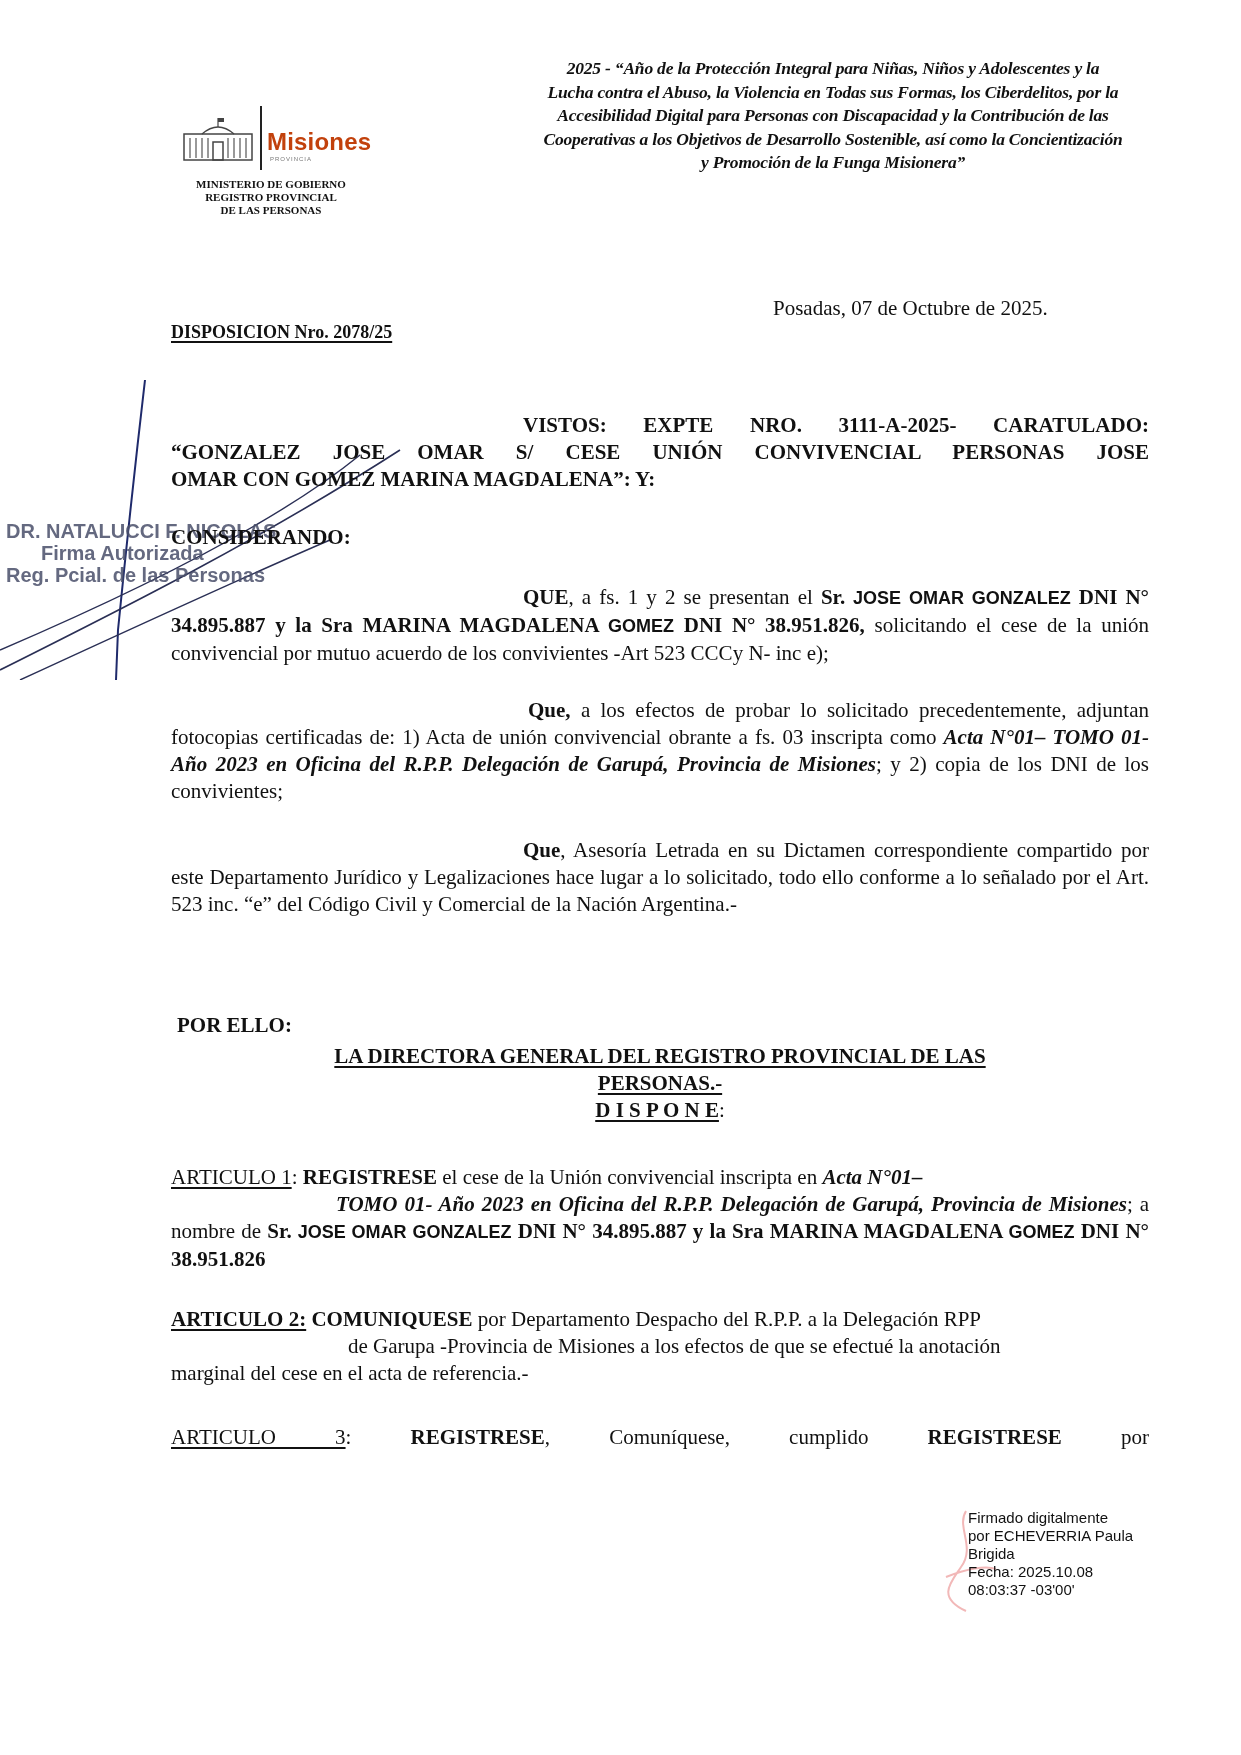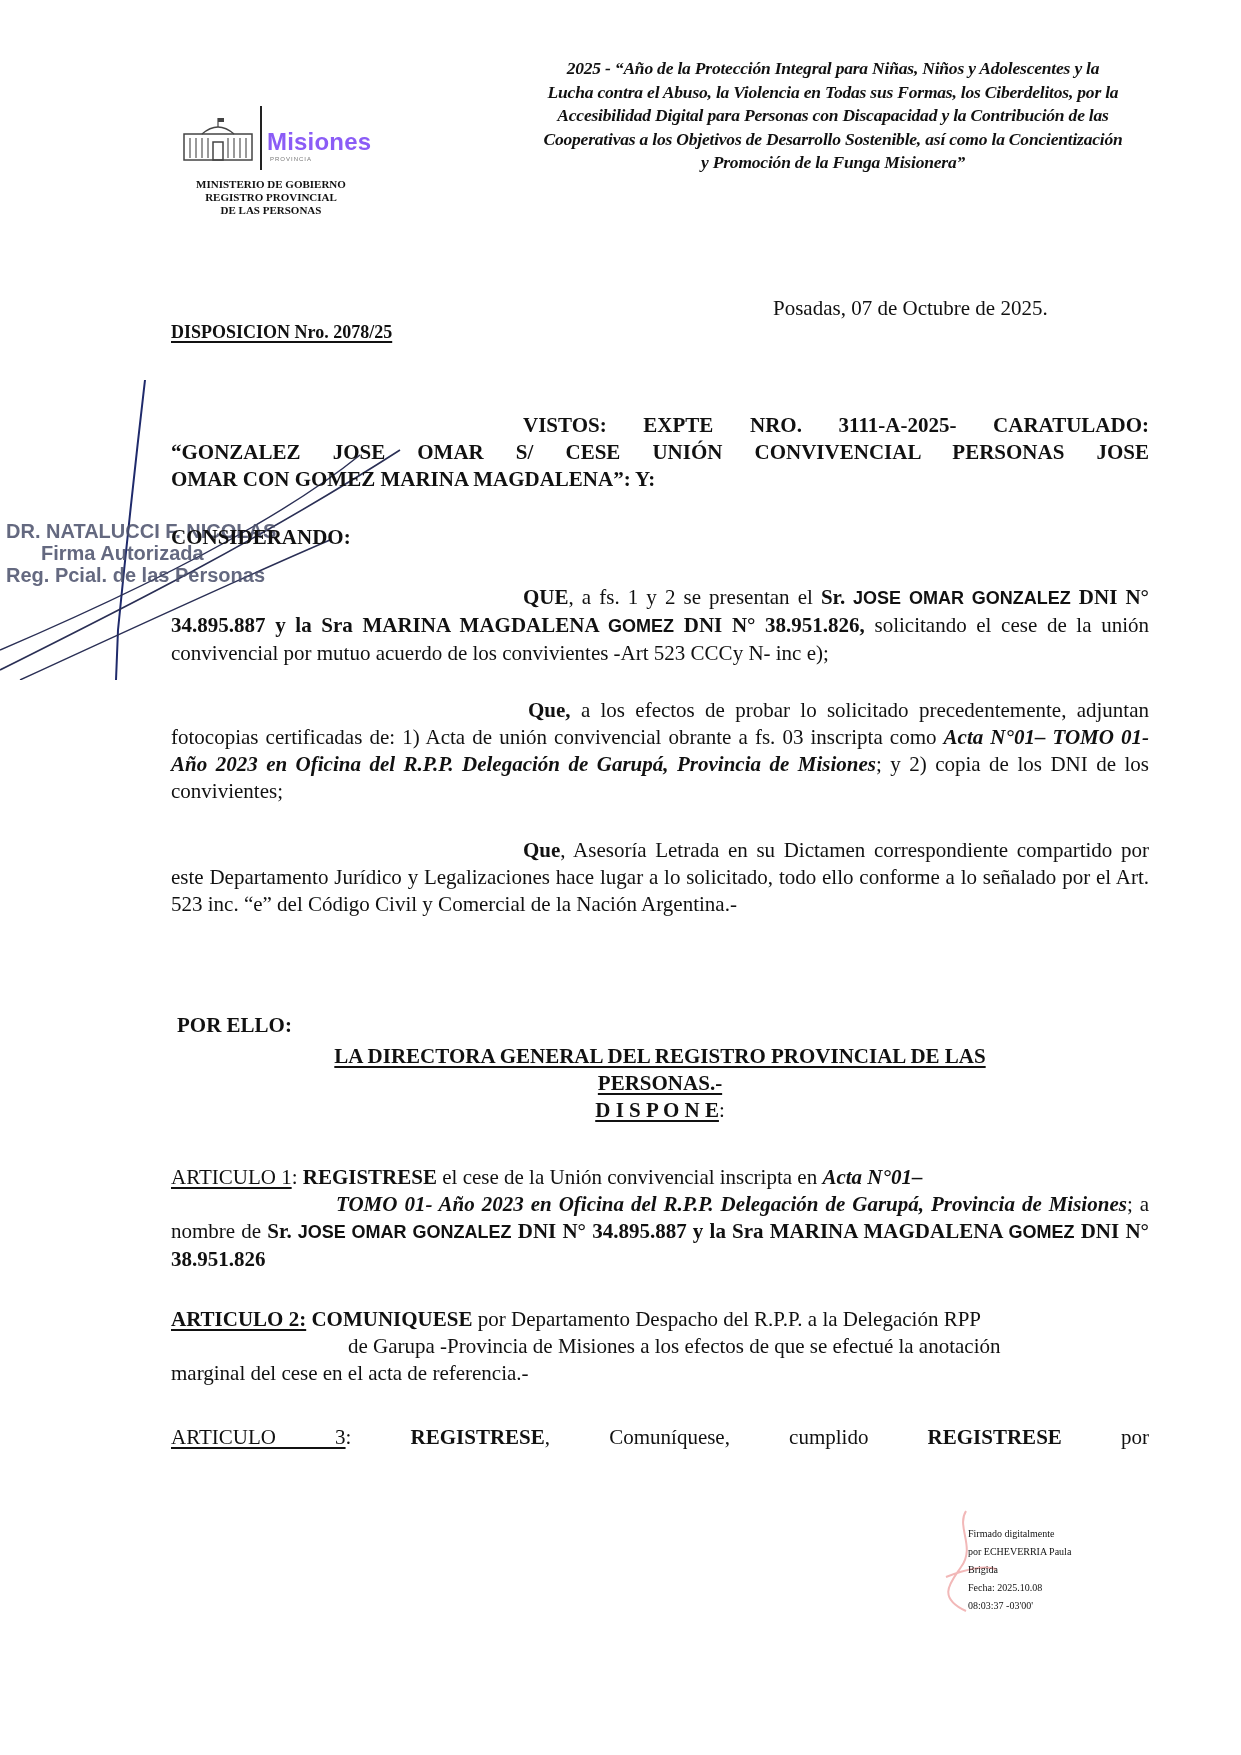--- a/index.html
+++ b/index.html
@@ -4,39 +4,39 @@
   <style>
     html, body { margin: 0; padding: 0; background: #ffffff; }
     body {
       width: 1241px; height: 1755px; position: relative; overflow: hidden;
       font-family: "Liberation Serif", "DejaVu Serif", serif; color: #111;
     }
     .abs { position: absolute; }
     .logo { left: 172px; top: 100px; width: 220px; height: 70px; }
     .logo-building { left: 10px; top: 18px; width: 72px; height: 44px; }
     .logo-bar { left: 88px; top: 6px; width: 2px; height: 64px; background: #222; }
-    .logo-word { left: 95px; top: 28px; font-family: "Liberation Sans", sans-serif; font-weight: bold; font-size: 24px; color: #8b5cf6; letter-spacing: 0.2px; }
+    .logo-word { left: 95px; top: 28px; font-family: "Liberation Sans", sans-serif; font-weight: bold; font-size: 24px; color: #c2410c; letter-spacing: 0.2px; }
     .logo-sub { left: 98px; top: 56px; font-family: "Liberation Sans", sans-serif; font-size: 6px; color: #777; letter-spacing: 1px; }
     .ministry { left: 176px; top: 178px; width: 190px; text-align: center; font-size: 11px; font-weight: bold; line-height: 13px; }
     .motto { left: 468px; top: 57px; width: 730px; text-align: center; font-style: italic; font-weight: bold; font-size: 17.5px; line-height: 23.5px; letter-spacing: -0.2px; }
     .text { font-size: 21px; line-height: 27px; }
     .just { text-align: justify; text-align-last: left; }
     .u { text-decoration: underline; text-decoration-thickness: 2px; text-underline-offset: 3px; }
     b, .b { font-weight: bold; }
     i { font-style: italic; }
     .sans { font-family: "Liberation Sans", "DejaVu Sans", sans-serif; font-size: 18px; }
     .date { left: 773px; top: 296px; font-size: 21px; }
     .dispo { left: 171px; top: 322px; font-size: 18px; font-weight: bold; }
     .block { left: 171px; width: 978px; }
     .center { text-align: center; }
     .stamp { left: 6px; top: 520px; font-family: Liberation Sans, sans-serif; font-weight: bold; color: #4a4f6a; font-size: 20px; line-height: 22px; opacity: 0.85; }
     .sig-lines { left: 0; top: 380px; width: 720px; height: 300px; pointer-events: none; }
     .dsig { left: 786px; top: 1507px; width: 360px; height: 110px; }
     .dsig-name { left: 0; top: 18px; font-family: "DejaVu Sans", sans-serif; font-size: 27px; line-height: 37px; color: #111; }
-    .dsig-info { left: 182px; top: 18px; font-family: Liberation Serif, serif; font-size: 10px; line-height: 18px; color: #111; }
+    .dsig-info { left: 182px; top: 2px; font-family: Liberation Sans, sans-serif; font-size: 15px; line-height: 18px; color: #111; }
     .dsig-mark { left: 140px; top: 0; width: 70px; height: 110px; }
   </style>
 </head>
 <body>
 
 <div class="abs logo">
   <svg class="abs logo-building" viewBox="0 0 72 44">
     <rect x="2" y="16" width="68" height="26" fill="none" stroke="#444" stroke-width="1.5"></rect>
     <path d="M20 16 Q36 2 52 16" fill="none" stroke="#444" stroke-width="1.5"></path>
     <line x1="36" y1="9" x2="36" y2="0" stroke="#444" stroke-width="1.2"></line>

